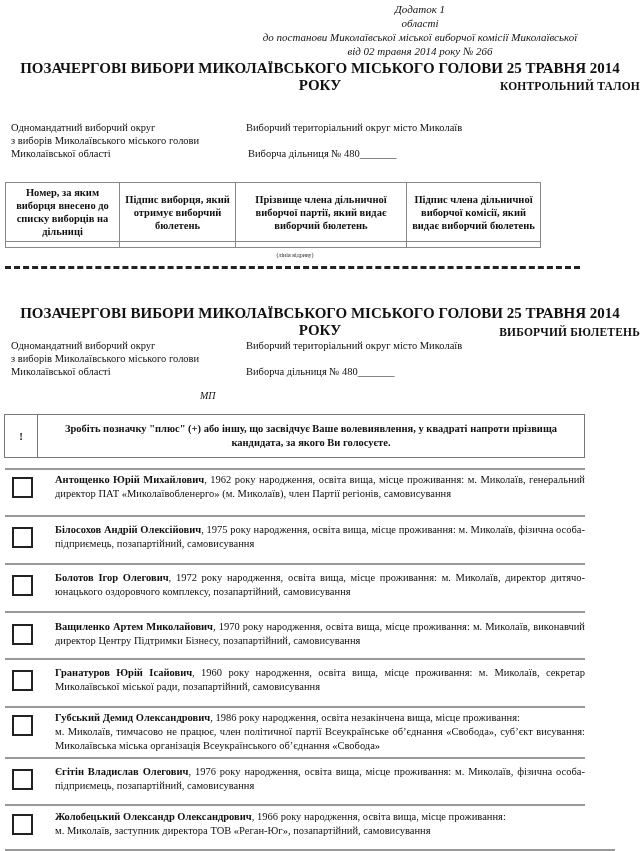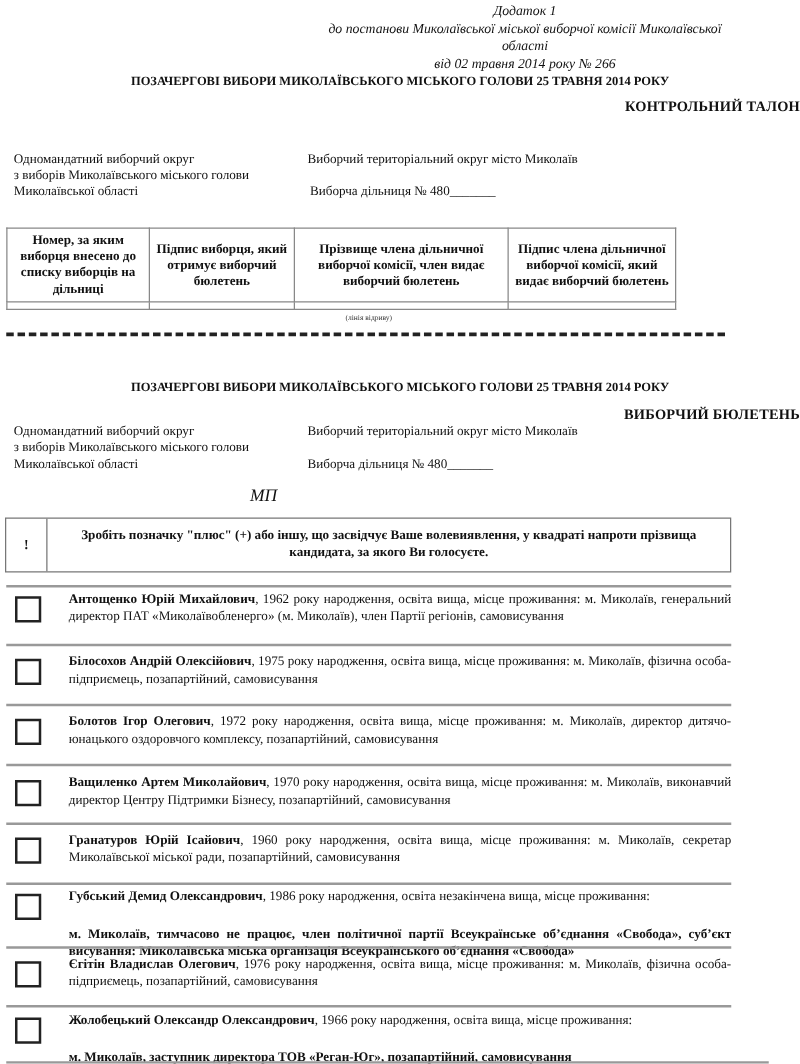--- a/index.html
+++ b/index.html
@@ -1,66 +1,66 @@
 <!DOCTYPE html>
 <html><head>
 <meta charset="utf-8">
 <style>
   html, body { margin:0; padding:0; background:#fff; }
   body { width:640px; height:851px; position:relative; overflow:hidden;
          font-family:"Liberation Serif", serif; color:#111; }
   .abs { position:absolute; }
   .appendix { left:200px; top:2px; width:440px; text-align:center; font-style:italic; font-weight:normal; font-size:11px; line-height:14px; }
-  .title { left:0; width:640px; text-align:center; font-weight:bold; font-size:10px; }
+  .title { left:0; width:640px; text-align:center; font-weight:bold; font-size:15px; }
   .subtitle { left:0; width:640px; text-align:right; font-weight:bold; font-size:11.5px; letter-spacing:0.2px; }
   .info { font-weight:normal; font-size:10.5px; line-height:13px; }
   table.talon { position:absolute; left:5px; top:182px; width:536px; border-collapse:collapse; }
   table.talon td { border:1px solid #888; text-align:center; font-weight:bold; font-size:10.5px; line-height:13px; vertical-align:middle; padding:3px 2px; }
   table.talon tr.h td { height:50px; }
   table.talon tr.e td { height:5px; padding:0; }
   .tearlabel { left:0; width:590px; text-align:center; font-size:6px; top:252px; color:#333; }
   .dashes { left:5px; top:266px; width:575px; border-top:3px dashed #222; }
-  .mp { left:200px; top:390px; font-style:italic; font-size:14px; }
+  .mp { left:200px; top:390px; font-style:italic; font-size:10px; }
   .notice { left:4px; top:414px; width:579px; height:42px; border:1px solid #777; display:flex; }
   .notice .excl { width:32px; border-right:1px solid #777; display:flex; align-items:center; justify-content:center; font-size:11px; font-weight:bold; }
   .notice .text { flex:1; display:flex; align-items:center; justify-content:center; text-align:center; font-weight:bold; font-size:10.5px; line-height:14px; padding:0 8px; }
   .sep { left:5px; width:580px; border-top:2px solid #999; }
   .cand { left:8px; width:580px; display:flex; }
   .box { width:17px; height:17px; border:2px solid #222; margin-top:4px; margin-left:4px; flex-shrink:0; }
   .cand .txt { margin-left:22px; width:530px; font-size:10.5px; line-height:14px; text-align:justify; }
   .cand .txt b { font-weight:bold; }
-  .cand .txt .l2 { display:block; margin-top:16px;font-weight:bold; }
+  .cand .txt .l2 { display:block; margin-top:0; }
 </style>
 </head>
 <body>
 
 <div class="abs appendix">
   <div>Додаток 1</div>
+  <div>області</div>
   <div>до постанови Миколаївської міської виборчої комісії Миколаївської</div>
-  <div>області</div>
   <div>від 02 травня 2014 року № 266</div>
 </div>
 
 <div class="abs title" style="top:60px">ПОЗАЧЕРГОВІ ВИБОРИ МИКОЛАЇВСЬКОГО МІСЬКОГО ГОЛОВИ 25 ТРАВНЯ 2014 РОКУ</div>
 <div class="abs subtitle" style="top:80px">КОНТРОЛЬНИЙ ТАЛОН</div>
 
 <div class="abs info" style="left:11px; top:121px;">
   <div>Одномандатний виборчий округ</div>
   <div>з виборів Миколаївського міського голови</div>
   <div>Миколаївської області</div>
 </div>
 <div class="abs info" style="left:246px; top:121px;">Виборчий територіальний округ місто Миколаїв</div>
 <div class="abs info" style="left:248px; top:147px;">Виборча дільниця № 480_______</div>
 
 <table class="talon">
   <tbody>
       <tr class="h">
     <td style="width:109px">Номер, за яким виборця внесено до списку виборців на дільниці</td>
     <td style="width:111px">Підпис виборця, який отримує виборчий бюлетень</td>
-    <td style="width:166px">Прізвище члена дільничної виборчої комісії, член видає виборчий бюлетень</td>
+    <td style="width:166px">Прізвище члена дільничної виборчої партії, який видає виборчий бюлетень</td>
     <td>Підпис члена дільничної виборчої комісії, який видає виборчий бюлетень</td>
   </tr>
   <tr class="e">
     <td></td>
     <td></td>
     <td></td>
     <td></td>
   </tr>
 </tbody>
   </table>

